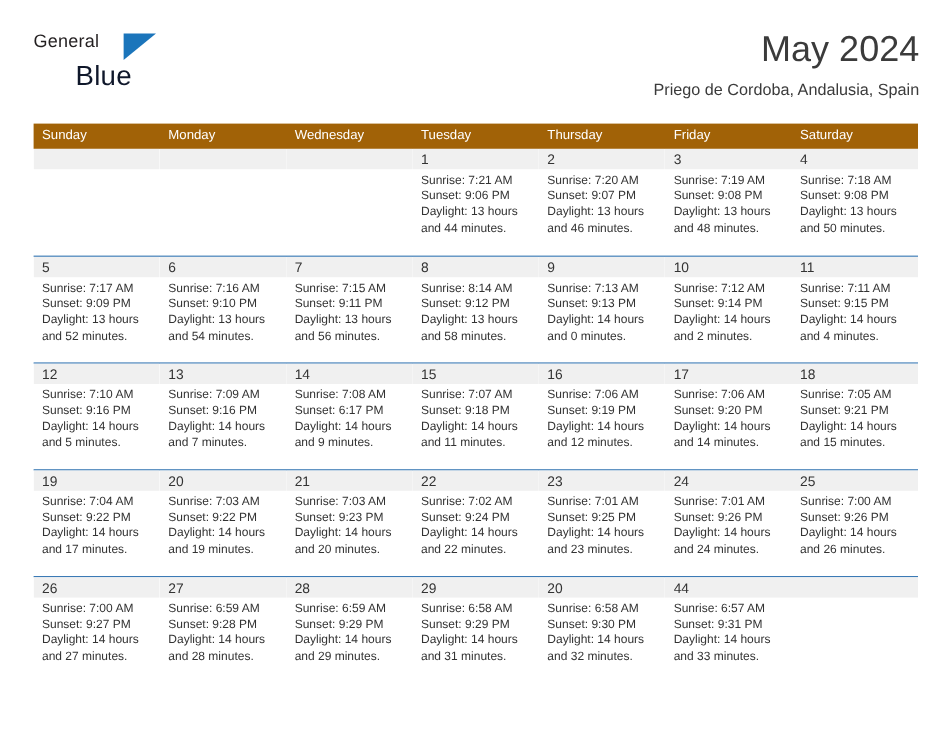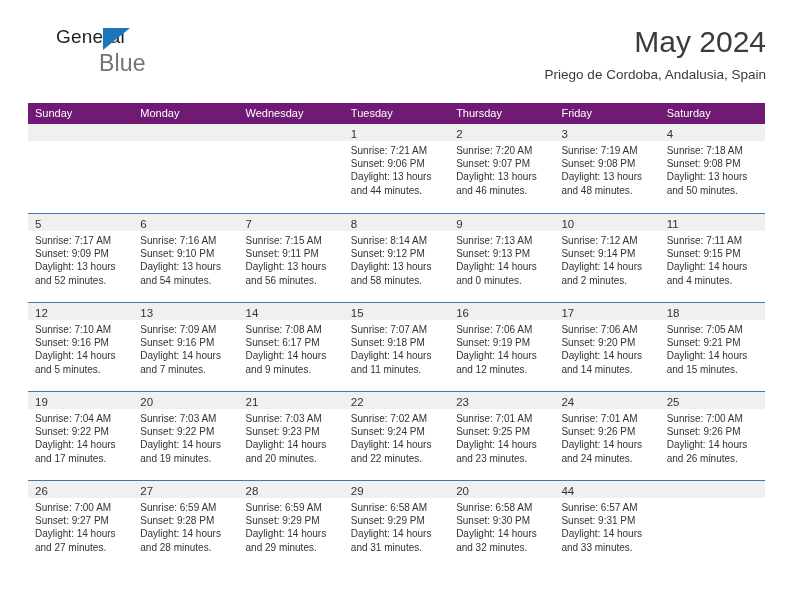--- a/index.html
+++ b/index.html
@@ -33,43 +33,41 @@
     position: absolute;
     left: 0;
     top: 0;
     width: 180px;
     height: 60px;
   }
   .logo-general {
     position: absolute;
     left: 0;
     top: 0;
-    font-size: 19px;
+    font-size: 15px;
     letter-spacing: .2px;
     color: #231f20;
     font-family: "Liberation Sans", sans-serif;
-    margin-left: 28px;
   }
   .logo-tri {
     position: absolute;
     left: 75px;
     top: 2px;
     width: 0;
     height: 0;
     border-top: 22px solid #1b75bb;
     border-right: 27px solid transparent;
   }
   .logo-blue {
     position: absolute;
     left: 35px;
     top: 24px;
     font-size: 23px;
-    color: #737373;
+    color: #0f172a;
     letter-spacing: .2px;
-    margin-left: 36px;
   }
 
   .title-wrap {
     position: absolute;
     right: 0;
     top: 0;
     text-align: right;
   }
   .cal-title {
     font-size: 30px;
@@ -88,21 +86,21 @@
 
   
   .calendar {
     position: absolute;
     left: 28px;
     top: 103px;
     width: 737px;
   }
   .weekday-row {
     display: flex;
-    background: #701a75;
+    background: #a16207;
     height: 21px;
   }
   .weekday {
     flex: 1 1 0;
     color: #ffffff;
     font-size: 11px;
     line-height: 21px;
     padding-left: 7px;
     box-sizing: border-box;
     white-space: nowrap;

